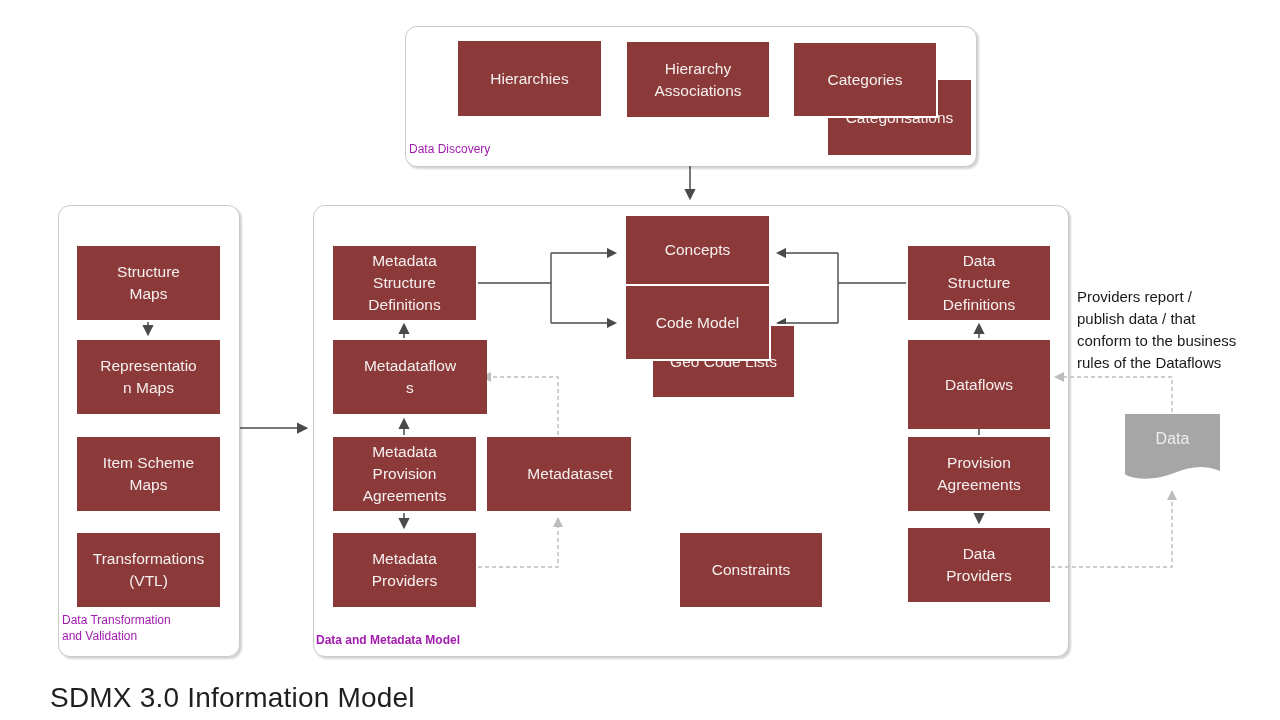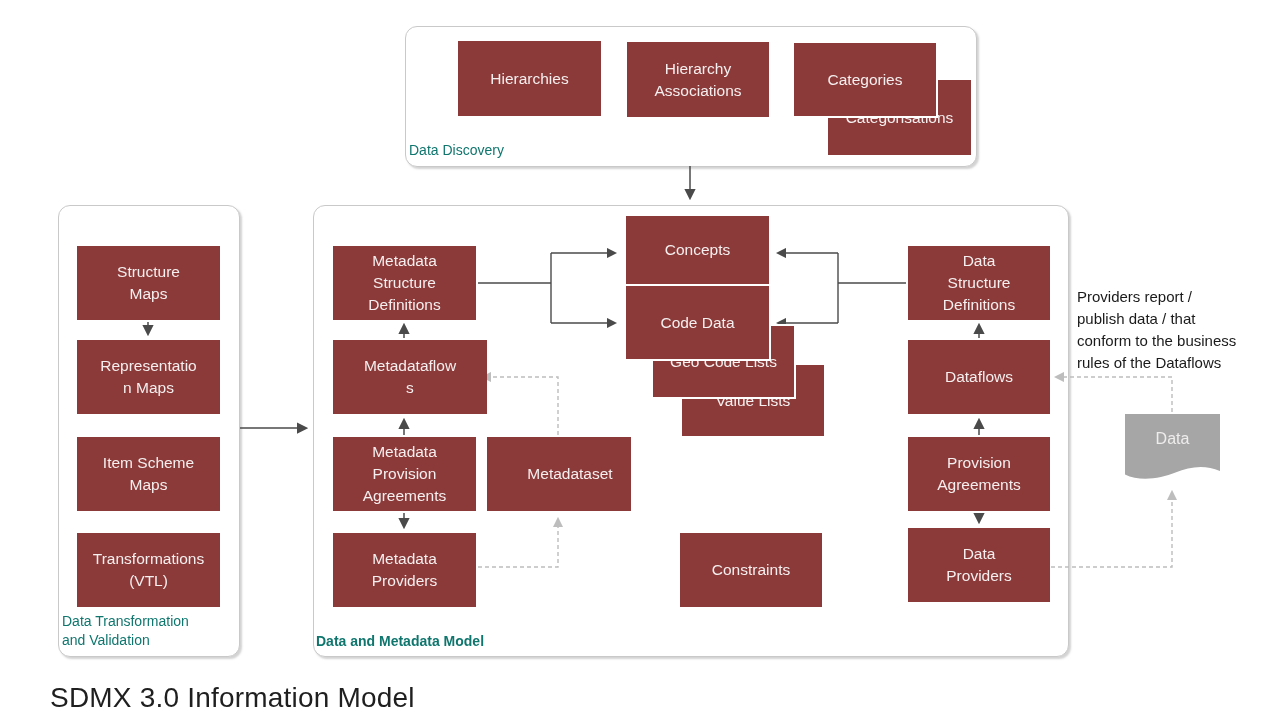--- a/index.html
+++ b/index.html
@@ -6,21 +6,21 @@
   .stage {
     position:relative; width:1280px; height:720px; background:#ffffff;
     font-family:"Liberation Sans", sans-serif; overflow:hidden;
     --box:#8b3a39; --boxtext:#f5efef; --frameborder:#c9c9c9;
   }
   .frame {
     position:absolute; background:#ffffff; border:1.5px solid var(--frameborder);
     border-radius:12px; box-shadow:2px 2px 2px rgba(130,130,130,.35); z-index:1;
   }
   .frame-label {
-    position:absolute; z-index:2; font-size:14px; color:#0f766e;
+    position:absolute; z-index:2; font-size:12px; color:#a21caf;
     white-space:pre-line; line-height:1.35;
   }
   .connectors { position:absolute; left:0; top:0; z-index:3; }
   .node {
     position:absolute; background:var(--box); color:var(--boxtext);
     display:flex; align-items:center; justify-content:center; text-align:center;
     white-space:pre-line; font-size:15.5px; line-height:1.4; z-index:5;
     box-sizing:border-box;
   }
   .node.bordered { border:2px solid #ffffff; }
@@ -109,30 +109,29 @@
 Definitions</div>
   <div class="node" style="left:333px; top:340px; width:154px; height:74px;">Metadataflow
 s</div>
   <div class="node" style="left:333px; top:437px; width:143px; height:74px;">Metadata
 Provision
 Agreements</div>
   <div class="node" style="left:333px; top:533px; width:143px; height:74px;">Metadata
 Providers</div>
   <div class="node" style="left:487px; top:437px; width:144px; height:74px;padding-left:22px;">Metadataset</div>
 
-  <div class="node bordered z3" style="left:680px; top:363px; width:146px; height:75px;">Value Lists</div>
   <div class="node bordered z4" style="left:651px; top:324px; width:145px; height:75px;">Geo Code Lists</div>
   <div class="node bordered z5" style="left:624px; top:214px; width:147px; height:72px;">Concepts</div>
-  <div class="node bordered z5" style="left:624px; top:284px; width:147px; height:77px;">Code Data</div>
+  <div class="node bordered z5" style="left:624px; top:284px; width:147px; height:77px;">Code Model</div>
   <div class="node" style="left:680px; top:533px; width:142px; height:74px;">Constraints</div>
 
   <div class="node" style="left:908px; top:246px; width:142px; height:74px;">Data
 Structure
 Definitions</div>
-  <div class="node" style="left:908px; top:340px; width:142px; height:74px;">Dataflows</div>
+  <div class="node" style="left:908px; top:340px; width:142px; height:89px;">Dataflows</div>
   <div class="node" style="left:908px; top:437px; width:142px; height:74px;">Provision
 Agreements</div>
   <div class="node" style="left:908px; top:528px; width:142px; height:74px;">Data
 Providers</div>
 
   <div class="annotation">Providers report /
 publish data / that
 conform to the business
 rules of the Dataflows</div>
 

